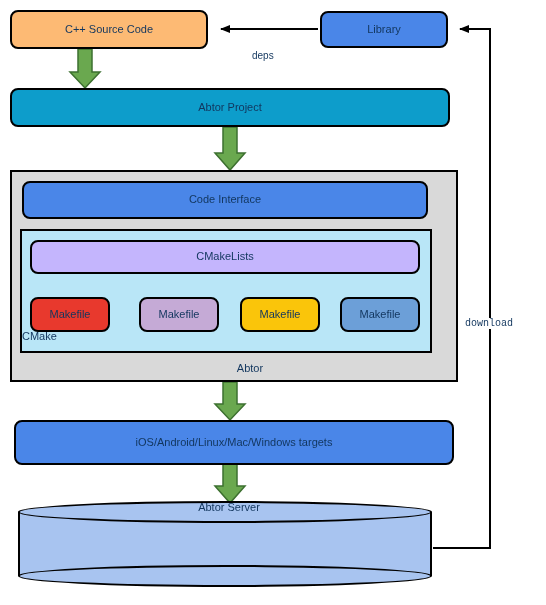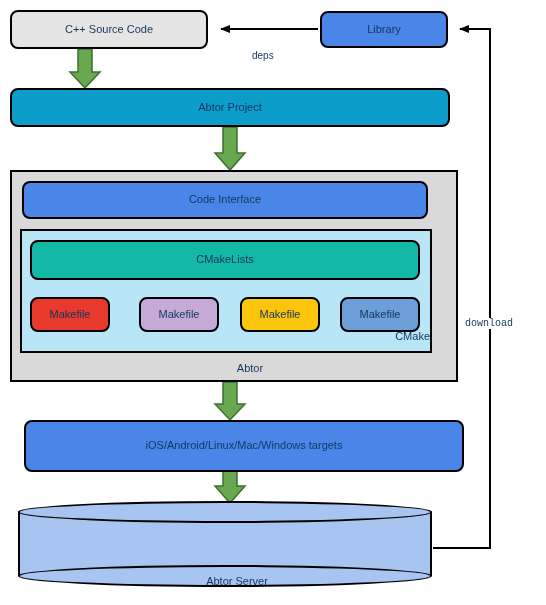--- a/index.html
+++ b/index.html
@@ -23,45 +23,45 @@
     align-items: center;
     justify-content: center;
     color: #12365e;
     font-size: 11px;
     line-height: 1.2;
     text-align: center;
     white-space: nowrap;
   }
   .rounded { border-radius: 8px; }
 
-  #src-box      { left: 10px;  top: 10px;  width: 198px; height: 39px; background: #e5e5e5; }
+  #src-box      { left: 10px;  top: 10px;  width: 198px; height: 39px; background: #fdba74; }
   #lib-box      { left: 320px; top: 11px;  width: 128px; height: 37px; background: #4a86e8; }
   #proj-box     { left: 10px;  top: 88px;  width: 440px; height: 39px; background: #0d9dcb; }
 
   #abtor-group  { left: 10px;  top: 170px; width: 448px; height: 212px; background: #d9d9d9;
                   display: block; border-radius: 0; }
   #abtor-label  { position: absolute; left: 16px; bottom: 5px; width: 100%; text-align: center;
                   color: #12365e; font-size: 11px; }
 
   #iface-box    { left: 22px;  top: 181px; width: 406px; height: 38px; background: #4a86e8; }
 
   #cmake-group  { left: 20px;  top: 229px; width: 412px; height: 124px; background: #b9e6f7;
                   display: block; border-radius: 0; }
-  #cmake-label  { position: absolute; left: 0; bottom: 8px; width: 100%; text-align: right;
+  #cmake-label  { position: absolute; left: 0; bottom: 8px; width: 100%; text-align: left;
                   color: #12365e; font-size: 11px; }
 
-  #cmakelists-box { left: 30px; top: 240px; width: 390px; height: 40px; background: #14b8a6; }
+  #cmakelists-box { left: 30px; top: 240px; width: 390px; height: 34px; background: #c4b5fd; }
 
   .mk { top: 297px; width: 80px; height: 35px; }
   #mk0 { left: 30px;  background: #e8392d; }
   #mk1 { left: 139px; background: #c5aad6; }
   #mk2 { left: 240px; background: #fac50a; }
   #mk3 { left: 340px; background: #6c9fd8; }
 
-  #targets-box  { left: 24px;  top: 420px; width: 440px; height: 52px; background: #4a86e8; }
+  #targets-box  { left: 14px;  top: 420px; width: 440px; height: 45px; background: #4a86e8; }
 
   
   #server-cyl {
     position: absolute;
     left: 18px; top: 501px; width: 414px; height: 86px;
   }
   #server-cyl .cyl-body {
     position: absolute; left: 0; top: 11px; width: 100%; height: 64px;
     background: #a8c4f0; border-left: 2px solid #000; border-right: 2px solid #000;
     box-sizing: border-box;
@@ -70,22 +70,22 @@
     position: absolute; left: 0; bottom: 0; width: 100%; height: 22px;
     background: #a8c4f0; border: 2px solid #000; border-radius: 50%;
     box-sizing: border-box;
   }
   #server-cyl .cyl-top {
     position: absolute; left: 0; top: 0; width: 100%; height: 22px;
     background: #a8c4f0; border: 2px solid #000; border-radius: 50%;
     box-sizing: border-box;
   }
   #server-cyl .cyl-text {
-    position: absolute; left: 12px; top: 0; width: 100%; height: 100%;
-    display: flex; align-items: flex-end; justify-content: center;
+    position: absolute; left: 4px; top: 0; width: 100%; height: 100%;
+    display: flex; align-items: flex-start; justify-content: center;
     color: #12365e; font-size: 11px;
   }
 
   .edge-label {
     position: absolute;
     color: #12365e;
     font-size: 10px;
     background: #ffffff;
     padding: 0 3px;
     white-space: nowrap;

